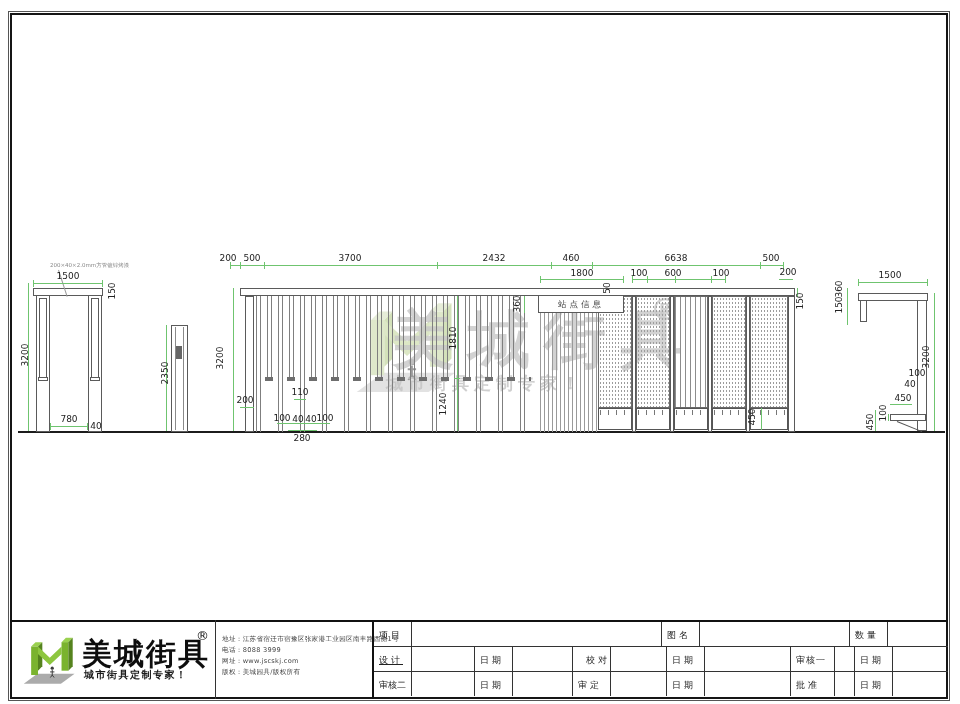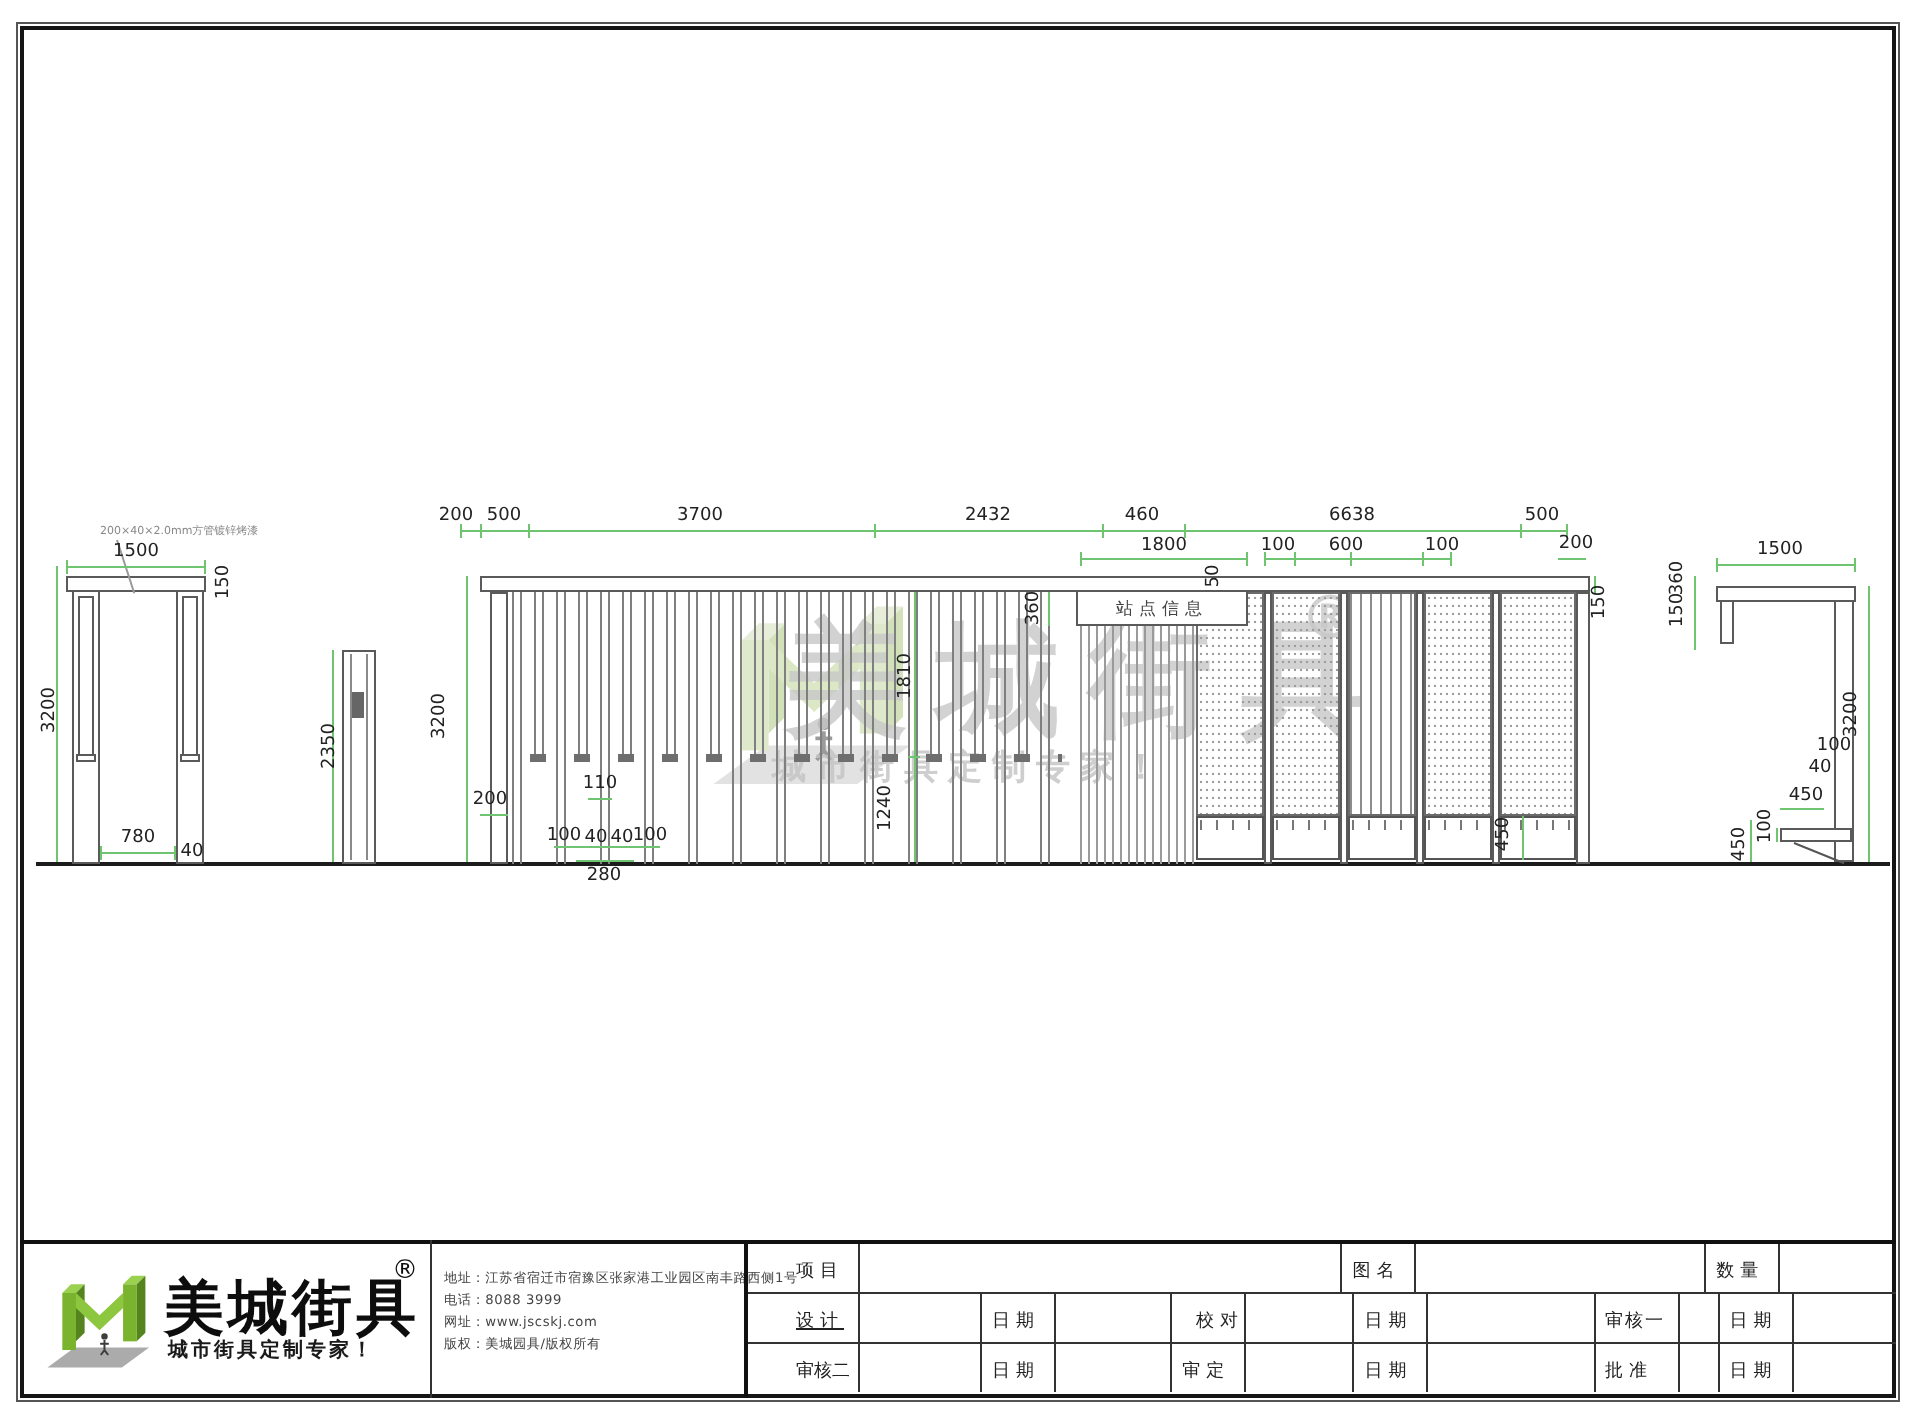--- a/index.html
+++ b/index.html
@@ -17,21 +17,21 @@
   .panelDots{position:absolute;border:1px solid #6a6a6a;box-sizing:border-box;
      background-image:radial-gradient(circle,#9c9c9c 0.6px,transparent 0.8px);background-size:3px 4px;}
   .panelStripes{position:absolute;border:1px solid #6a6a6a;box-sizing:border-box;
      background:repeating-linear-gradient(90deg,#8d8d8d 0 1px,transparent 1px 5px);}
   .baseBox{position:absolute;border:1px solid #555;background:#fff;box-sizing:border-box;}
   .baseTicks{position:absolute;left:1px;top:1px;right:1px;height:5px;
      background:repeating-linear-gradient(90deg,#777 0 1px,transparent 1px 8px);}
   .wm-text{position:absolute;color:#c8c8c8;font-weight:bold;opacity:.8;}
   .tb-cell{box-sizing:border-box;border-right:1px solid #333;font-size:9px;color:#222;
      letter-spacing:3px;padding:7px 0 0 5px;overflow:hidden;white-space:nowrap;}
-  .tb-row{display:flex;box-sizing:border-box;padding-left:19px;}
+  .tb-row{display:flex;box-sizing:border-box;}
   .contact-line{font-size:6.6px;color:#444;line-height:11px;white-space:nowrap;letter-spacing:.3px;}
 </style>
 </head>
 <body>
 
 <div id="canvas">
 
   <div class="abs" style="left:8px;top:11px;width:942px;height:690px;border:1px solid #555;box-sizing:border-box;"></div>
   <div class="abs" style="left:10px;top:13px;width:938px;height:686px;border:2px solid #151515;box-sizing:border-box;"></div>
 

